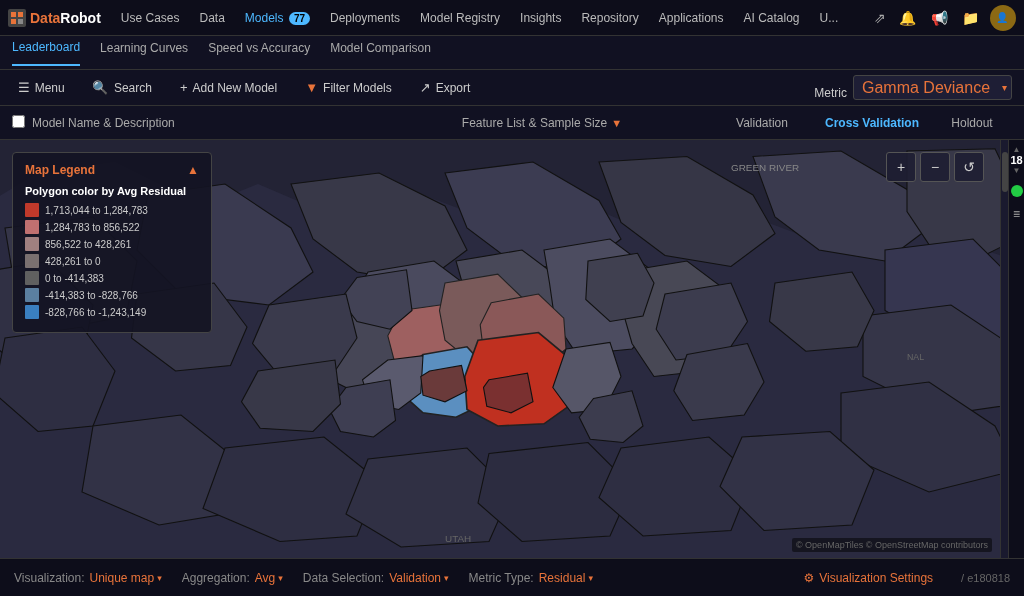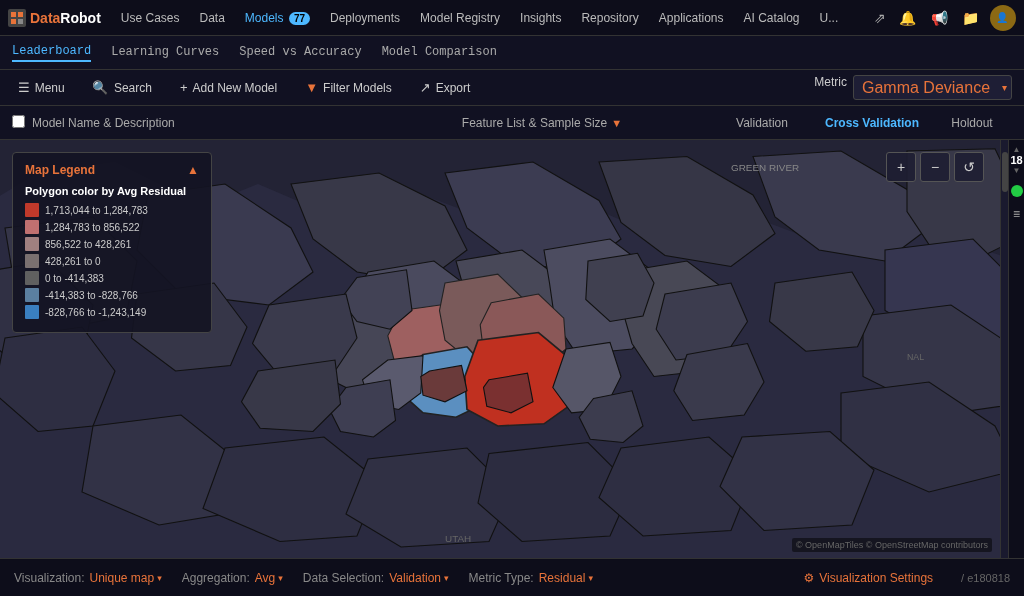--- a/index.html
+++ b/index.html
@@ -31,40 +31,40 @@
     
     .secondary-nav {
       background: #111122;
       height: 34px;
       display: flex;
       align-items: center;
       padding: 0 12px;
       gap: 20px;
       border-bottom: 1px solid #333;
     }
-    .sec-tab { color: #aaa; font-size: 12px; cursor: pointer; padding-bottom: 2px; font-family: Liberation Mono, monospace; }
+    .sec-tab { color: #aaa; font-size: 12px; cursor: pointer; padding-bottom: 10px; }
     .sec-tab.active { color: #4db8ff; border-bottom: 2px solid #4db8ff; }
 
     
     .toolbar {
       background: #111122;
       height: 36px;
       display: flex;
       align-items: center;
       padding: 0 12px;
       gap: 16px;
       border-bottom: 1px solid #333;
     }
     .toolbar-btn {
       display: flex; align-items: center; gap: 5px;
       color: #ccc; font-size: 12px; cursor: pointer;
       padding: 3px 6px; border-radius: 3px;
     }
     .toolbar-btn .icon { font-size: 13px; }
-    .toolbar-right { margin-left: auto; display: flex; align-items: flex-start; gap: 6px; }
+    .toolbar-right { margin-left: auto; display: flex; align-items: flex-end; gap: 6px; }
     .metric-label { color: #ccc; font-size: 12px; }
     .metric-dropdown { background: #1e1e35; border: 1px solid #444; border-radius: 3px; padding: 3px 20px 3px 8px; color: #e8733a; font-size: 16px; appearance: none; cursor: pointer; position: relative; }
     .metric-select-wrap { position: relative; display: flex; align-items: center; }
     .metric-select-wrap::after { content: '▾'; position: absolute; right: 5px; color: #e8733a; font-size: 10px; pointer-events: none; }
 
     
     .table-header {
       background: #111122;
       height: 34px;
       display: flex;

